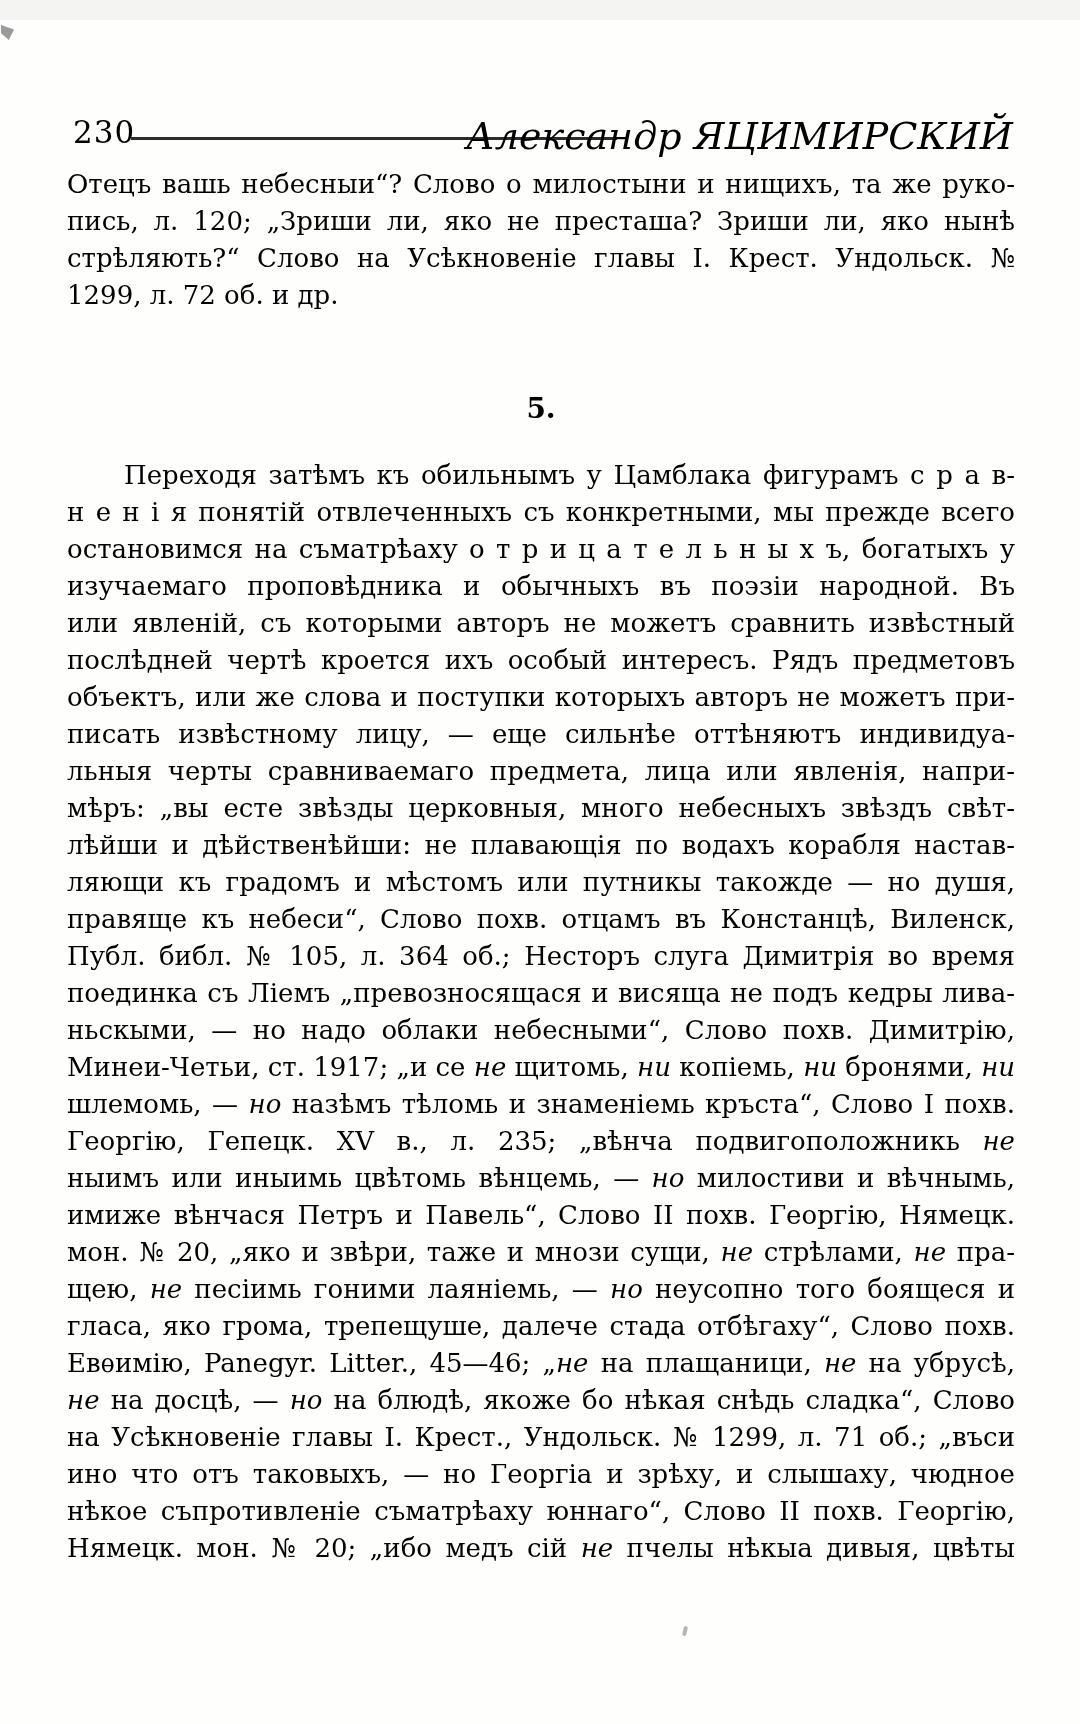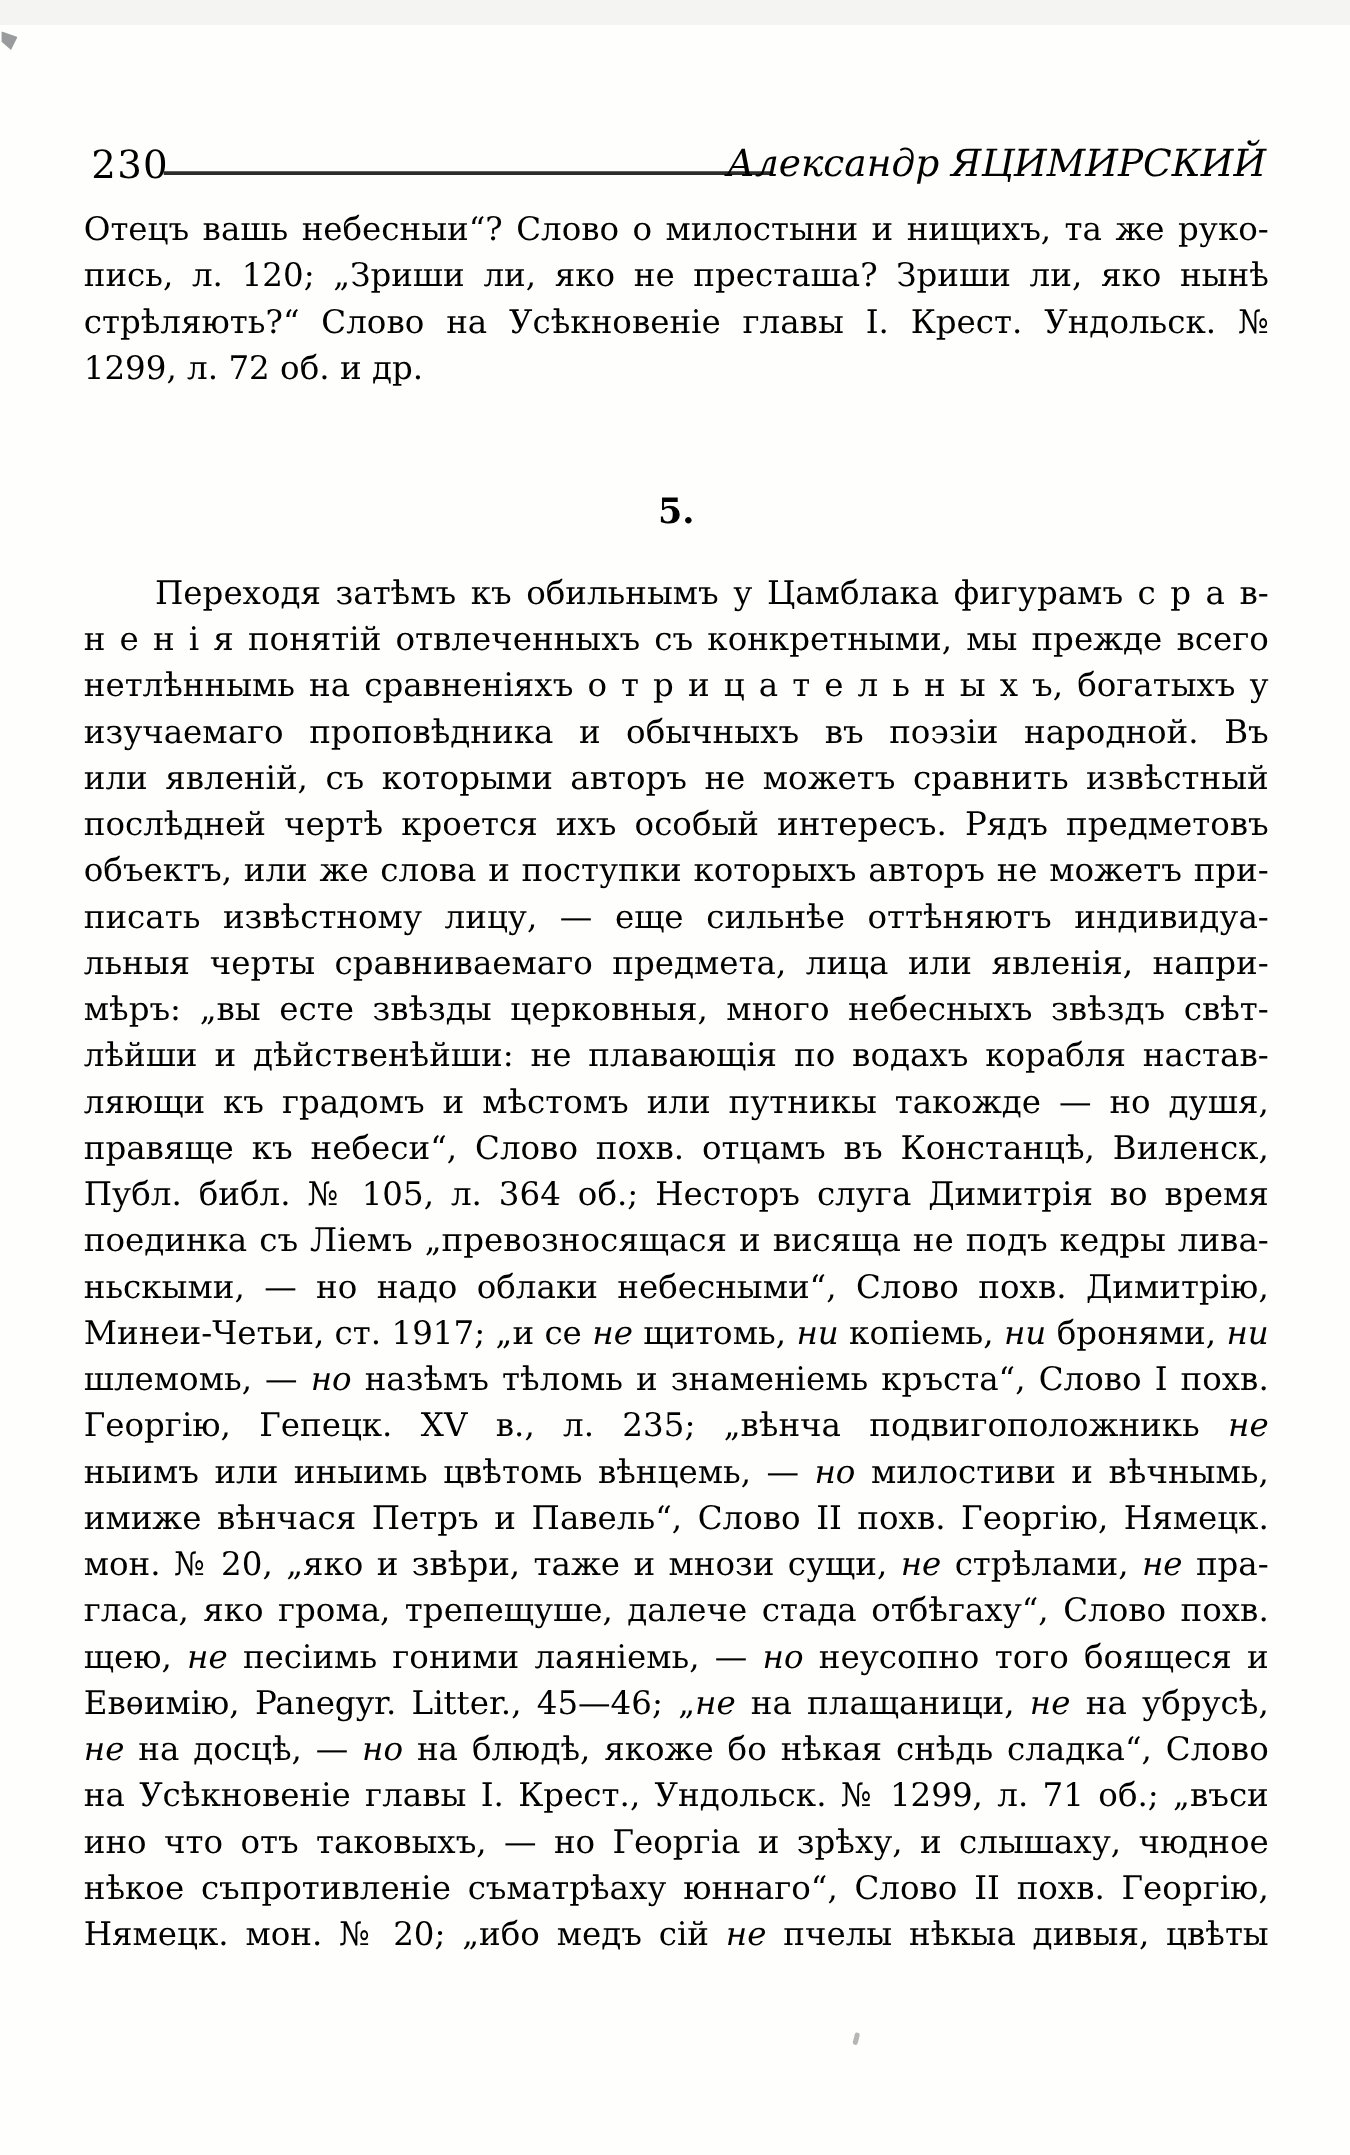--- a/index.html
+++ b/index.html
@@ -14,21 +14,21 @@
     background:#fefefd;
     color:#000000;
     overflow:hidden;
     margin-top:20px;
   }
 
   
   .running-head { position:absolute; top:94px; left:67px; width:948px; height:42px; }
   .pagenum { position:absolute; left:6px; top:0; font-size:31px; letter-spacing:1px; }
   .rule { position:absolute; left:64px; top:23px; width:486px; height:3px; background:#2c2c2c; }
-  .author { position:absolute; right:2px; top:0; font-size:30px; font-style:italic; white-space:nowrap; }
+  .author { position:absolute; right:2px; top:0; font-size:38px; font-style:italic; white-space:nowrap; }
 
   
   .section-num {
     position:absolute; top:372px; left:67px; width:948px;
     text-align:center; font-size:28px; font-weight:700;
   }
 
   
   .para { position:absolute; left:67px; width:948px; }
   .para1 { top:146px; }
@@ -80,42 +80,42 @@
       <div class="line"><span>пись, л. 120; „Зриши ли, яко не престаша? Зриши ли, яко нынѣ паче</span></div>
       <div class="line"><span>стрѣляють?“ Слово на Усѣкновеніе главы І. Крест. Ундольск. №</span></div>
       <div class="line short"><span>1299, л. 72 об. и др.</span></div>
     </div>
 
   <div class="section-num">5.</div>
 
   <div class="para para2">
       <div class="line indent"><span>Переходя затѣмъ къ обильнымъ у Цамблака фигурамъ с р а в-</span></div>
       <div class="line"><span>н е н і я понятій отвлеченныхъ съ конкретными, мы прежде всего</span></div>
-      <div class="line"><span>нетлѣннымь на сравненіяхъ о т р и ц а т е л ь н ы х ъ, богатыхъ у</span></div>
+      <div class="line"><span>остановимся на съматрѣаху о т р и ц а т е л ь н ы х ъ, богатыхъ у</span></div>
       <div class="line"><span>изучаемаго проповѣдника и обычныхъ въ поэзіи народной. Въ</span></div>
       <div class="line"><span>или явленій, съ которыми авторъ не можетъ сравнить извѣстный</span></div>
       <div class="line"><span>послѣдней чертѣ кроется ихъ особый интересъ. Рядъ предметовъ</span></div>
       <div class="line"><span>объектъ, или же слова и поступки которыхъ авторъ не можетъ при-</span></div>
       <div class="line"><span>писать извѣстному лицу, — еще сильнѣе оттѣняютъ индивидуа-</span></div>
       <div class="line"><span>льныя черты сравниваемаго предмета, лица или явленія, напри-</span></div>
       <div class="line"><span>мѣръ: „вы есте звѣзды церковныя, много небесныхъ звѣздъ свѣт-</span></div>
       <div class="line"><span>лѣйши и дѣйственѣйши: не плавающія по водахъ корабля настав-</span></div>
       <div class="line"><span>ляющи къ градомъ и мѣстомъ или путникы такожде — но душя,</span></div>
       <div class="line"><span>правяще къ небеси“, Слово похв. отцамъ въ Констанцѣ, Виленск,</span></div>
       <div class="line"><span>Публ. библ. № 105, л. 364 об.; Несторъ слуга Димитрія во время</span></div>
       <div class="line"><span>поединка съ Ліемъ „превозносящася и висяща не подъ кедры лива-</span></div>
       <div class="line"><span>ньскыми, — но надо облаки небесными“, Слово похв. Димитрію,</span></div>
       <div class="line"><span>Минеи-Четьи, ст. 1917; „и се </span><span class="it">не</span><span> щитомь, </span><span class="it">ни</span><span> копіемь, </span><span class="it">ни</span><span> бронями, </span><span class="it">ни</span></div>
       <div class="line"><span>шлемомь, — </span><span class="it">но</span><span> назѣмъ тѣломь и знаменіемь кръста“, Слово I похв.</span></div>
       <div class="line"><span>Георгію, Гепецк. XV в., л. 235; „вѣнча подвигоположникь </span><span class="it">не</span></div>
       <div class="line"><span>ныимъ или иныимь цвѣтомь вѣнцемь, — </span><span class="it">но</span><span> милостиви и вѣчнымь,</span></div>
       <div class="line"><span>имиже вѣнчася Петръ и Павель“, Слово II похв. Георгію, Нямецк.</span></div>
       <div class="line"><span>мон. № 20, „яко и звѣри, таже и мнози сущи, </span><span class="it">не</span><span> стрѣлами, </span><span class="it">не</span><span> пра-</span></div>
+      <div class="line"><span>щею, </span><span class="it">не</span><span> песіимь гоними лаяніемь, — </span><span class="it">но</span><span> неусопно того боящеся и</span></div>
       <div class="line"><span>гласа, яко грома, трепещуше, далече стада отбѣгаху“, Слово похв.</span></div>
-      <div class="line"><span>щею, </span><span class="it">не</span><span> песіимь гоними лаяніемь, — </span><span class="it">но</span><span> неусопно того боящеся и</span></div>
       <div class="line"><span>Евѳимію, Panegyr. Litter., 45—46; „</span><span class="it">не</span><span> на плащаници, </span><span class="it">не</span><span> на убрусѣ,</span></div>
       <div class="line"><span class="it">не</span><span> на досцѣ, — </span><span class="it">но</span><span> на блюдѣ, якоже бо нѣкая снѣдь сладка“, Слово</span></div>
       <div class="line"><span>на Усѣкновеніе главы І. Крест., Ундольск. № 1299, л. 71 об.; „въси</span></div>
       <div class="line"><span>ино что отъ таковыхъ, — но Георгіа и зрѣху, и слышаху, чюдное</span></div>
       <div class="line"><span>нѣкое съпротивленіе съматрѣаху юннаго“, Слово II похв. Георгію,</span></div>
       <div class="line"><span>Нямецк. мон. № 20; „ибо медъ сій </span><span class="it">не</span><span> пчелы нѣкыа дивыя, цвѣты</span></div>
     </div>
 
   <div class="speck speck-b1"></div>
   <div class="speck speck-b2"></div>

